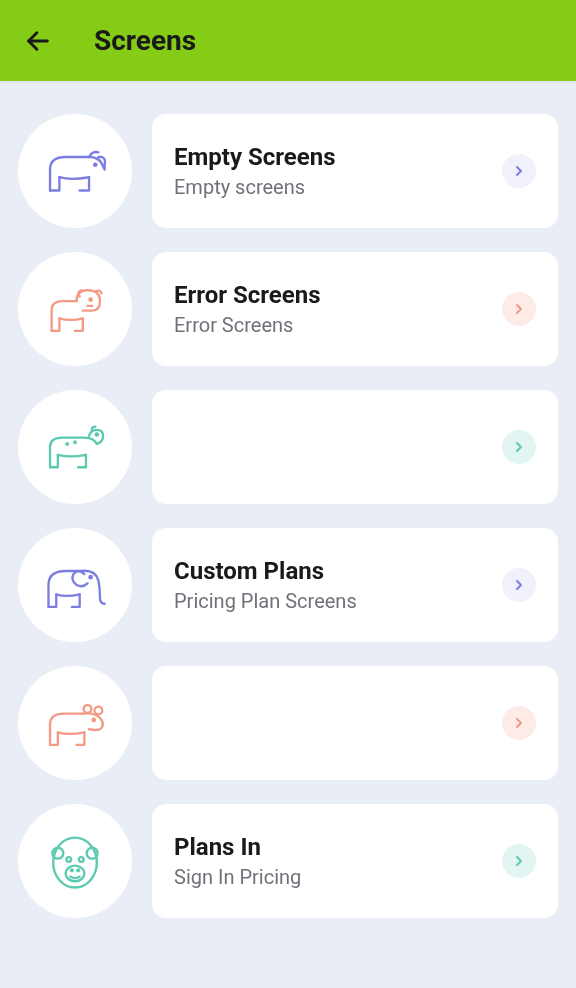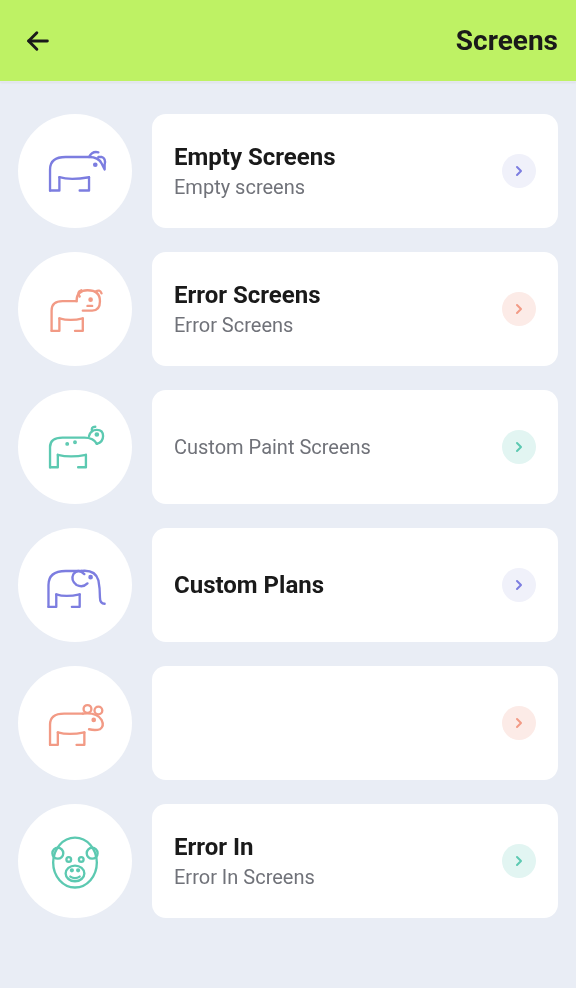--- a/index.html
+++ b/index.html
@@ -4,28 +4,27 @@
   <style>
     * { margin: 0; padding: 0; box-sizing: border-box; }
     body {
       font-family: -apple-system, BlinkMacSystemFont, "Segoe UI", Roboto, sans-serif;
       width: 576px;
       height: 988px;
       background: #e9edf5;
       overflow: hidden;
     }
     .header {
-      background: #bef264;
+      background: #84cc16;
       height: 82px;
       display: flex;
       align-items: center;
       padding: 0 18px;
       border-bottom: 1px solid #e5e7ed;
       box-shadow: 0 1px 2px rgba(0,0,0,0.05);
-      justify-content: space-between;
     }
     .back-btn {
       width: 40px;
       height: 40px;
       display: flex;
       align-items: center;
       justify-content: center;
       cursor: pointer;
     }
     .back-btn svg { width: 28px; height: 28px; }
@@ -165,21 +164,20 @@
         <path d="M72 30 Q70 24 76 24"></path>
         <path d="M18 76 L28 76 L28 60 M54 76 L64 76 L64 60"></path>
         <path d="M28 60 Q44 64 64 60"></path>
         <circle cx="78" cy="34" r="1.5" fill="#5cc9b1"></circle>
         <circle cx="40" cy="46" r="1" fill="#5cc9b1"></circle>
         <circle cx="50" cy="44" r="1" fill="#5cc9b1"></circle>
       </svg>
     </div>
     <div class="card">
       <div class="card-text">
-        <div class="card-sub">Custom Paint Screens</div>
       </div>
       <div class="chev chev-teal">
         <svg viewBox="0 0 24 24" fill="none" stroke="currentColor" stroke-width="3" stroke-linecap="round" stroke-linejoin="round">
             <polyline points="9 6 15 12 9 18"></polyline>
           </svg>
       </div>
     </div>
   </div>
 
   <div class="row">
@@ -189,20 +187,21 @@
         <path d="M58 32 Q76 30 80 44 Q82 54 82 66 Q82 74 88 74"></path>
         <path d="M62 36 Q54 28 48 36 Q44 44 52 50 Q60 54 66 48"></path>
         <path d="M16 78 L26 78 L26 62 M46 78 L56 78 L56 62"></path>
         <path d="M26 62 Q38 66 56 62"></path>
         <circle cx="70" cy="40" r="1.5" fill="#7c7de0"></circle>
       </svg>
     </div>
     <div class="card">
       <div class="card-text">
         <div class="card-title">Custom Plans</div>
+        <div class="card-sub">Pricing Plan Screens</div>
       </div>
       <div class="chev chev-purple">
         <svg viewBox="0 0 24 24" fill="none" stroke="currentColor" stroke-width="3" stroke-linecap="round" stroke-linejoin="round">
             <polyline points="9 6 15 12 9 18"></polyline>
           </svg>
       </div>
     </div>
   </div>
 
   <div class="row">
@@ -237,22 +236,22 @@
         <circle cx="42" cy="48" r="3"></circle>
         <circle cx="58" cy="48" r="3"></circle>
         <ellipse cx="50" cy="66" rx="12" ry="10"></ellipse>
         <circle cx="46" cy="62" r="1.2" fill="#5cc9b1"></circle>
         <circle cx="54" cy="62" r="1.2" fill="#5cc9b1"></circle>
         <path d="M44 70 Q50 74 56 70"></path>
       </svg>
     </div>
     <div class="card">
       <div class="card-text">
-        <div class="card-title">Error In</div>
-        <div class="card-sub">Error In Screens</div>
+        <div class="card-title">Plans In</div>
+        <div class="card-sub">Sign In Pricing</div>
       </div>
       <div class="chev chev-teal">
         <svg viewBox="0 0 24 24" fill="none" stroke="currentColor" stroke-width="3" stroke-linecap="round" stroke-linejoin="round">
             <polyline points="9 6 15 12 9 18"></polyline>
           </svg>
       </div>
     </div>
   </div>
 
 </div>

